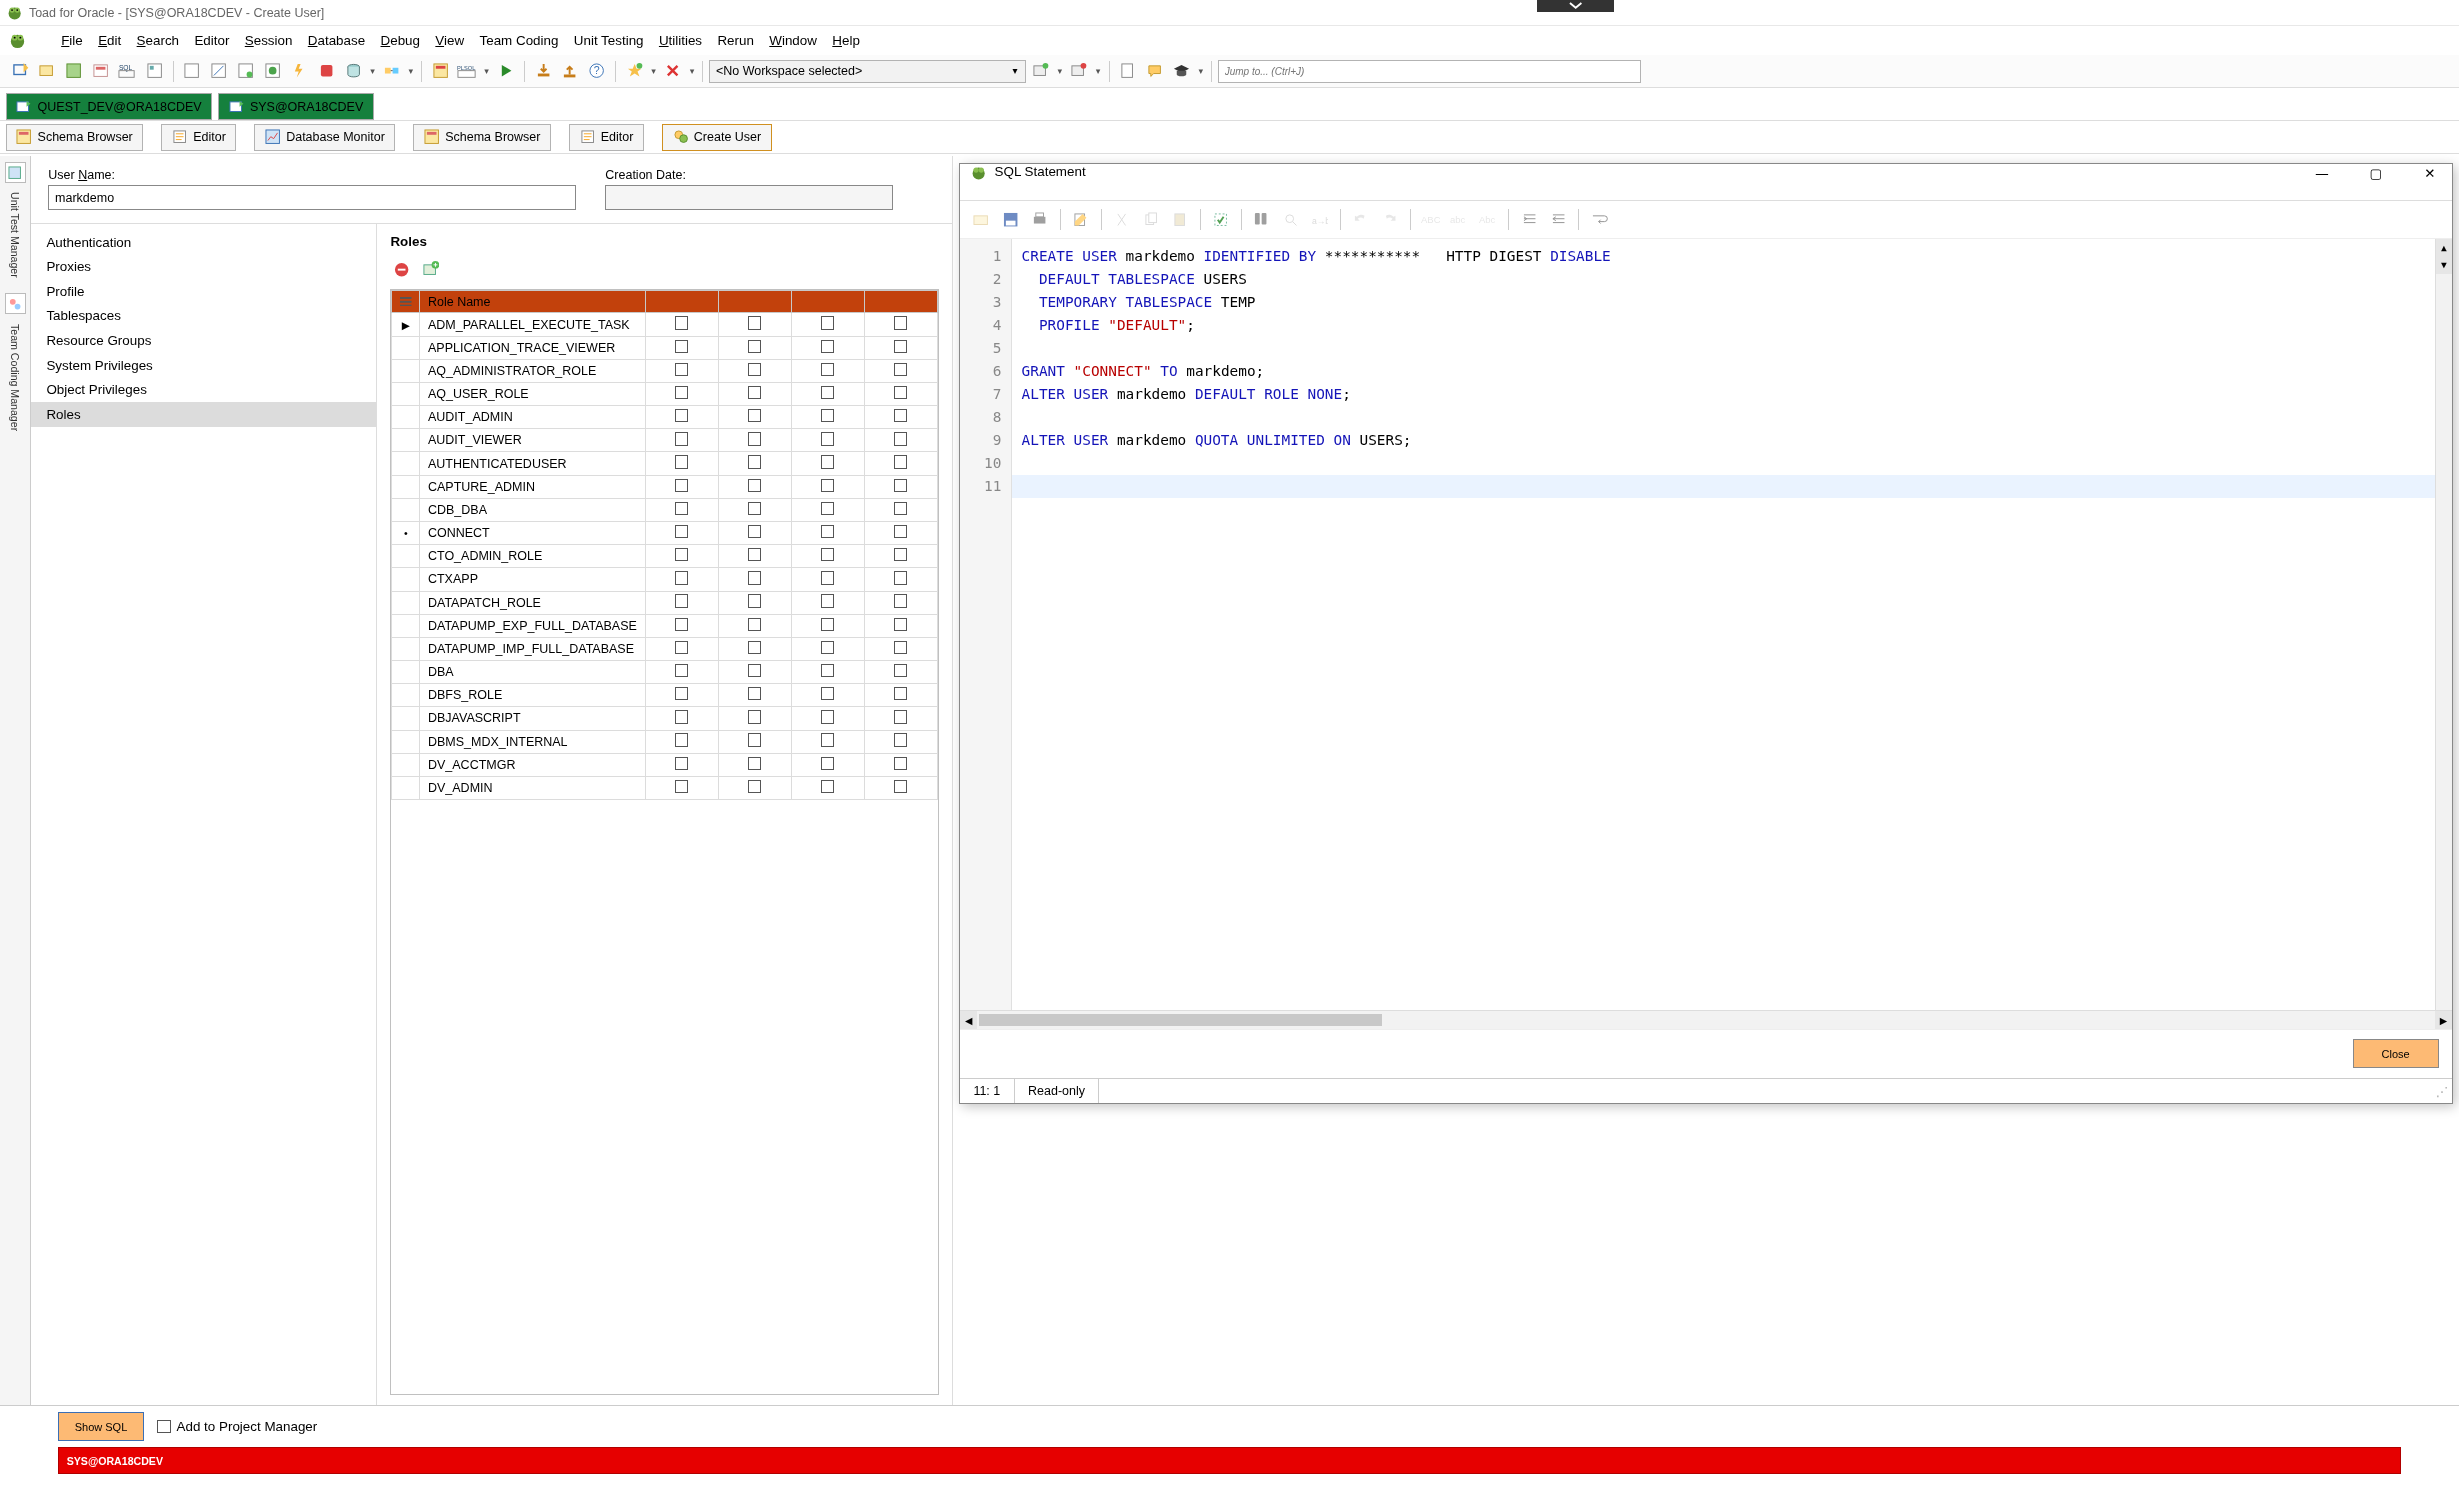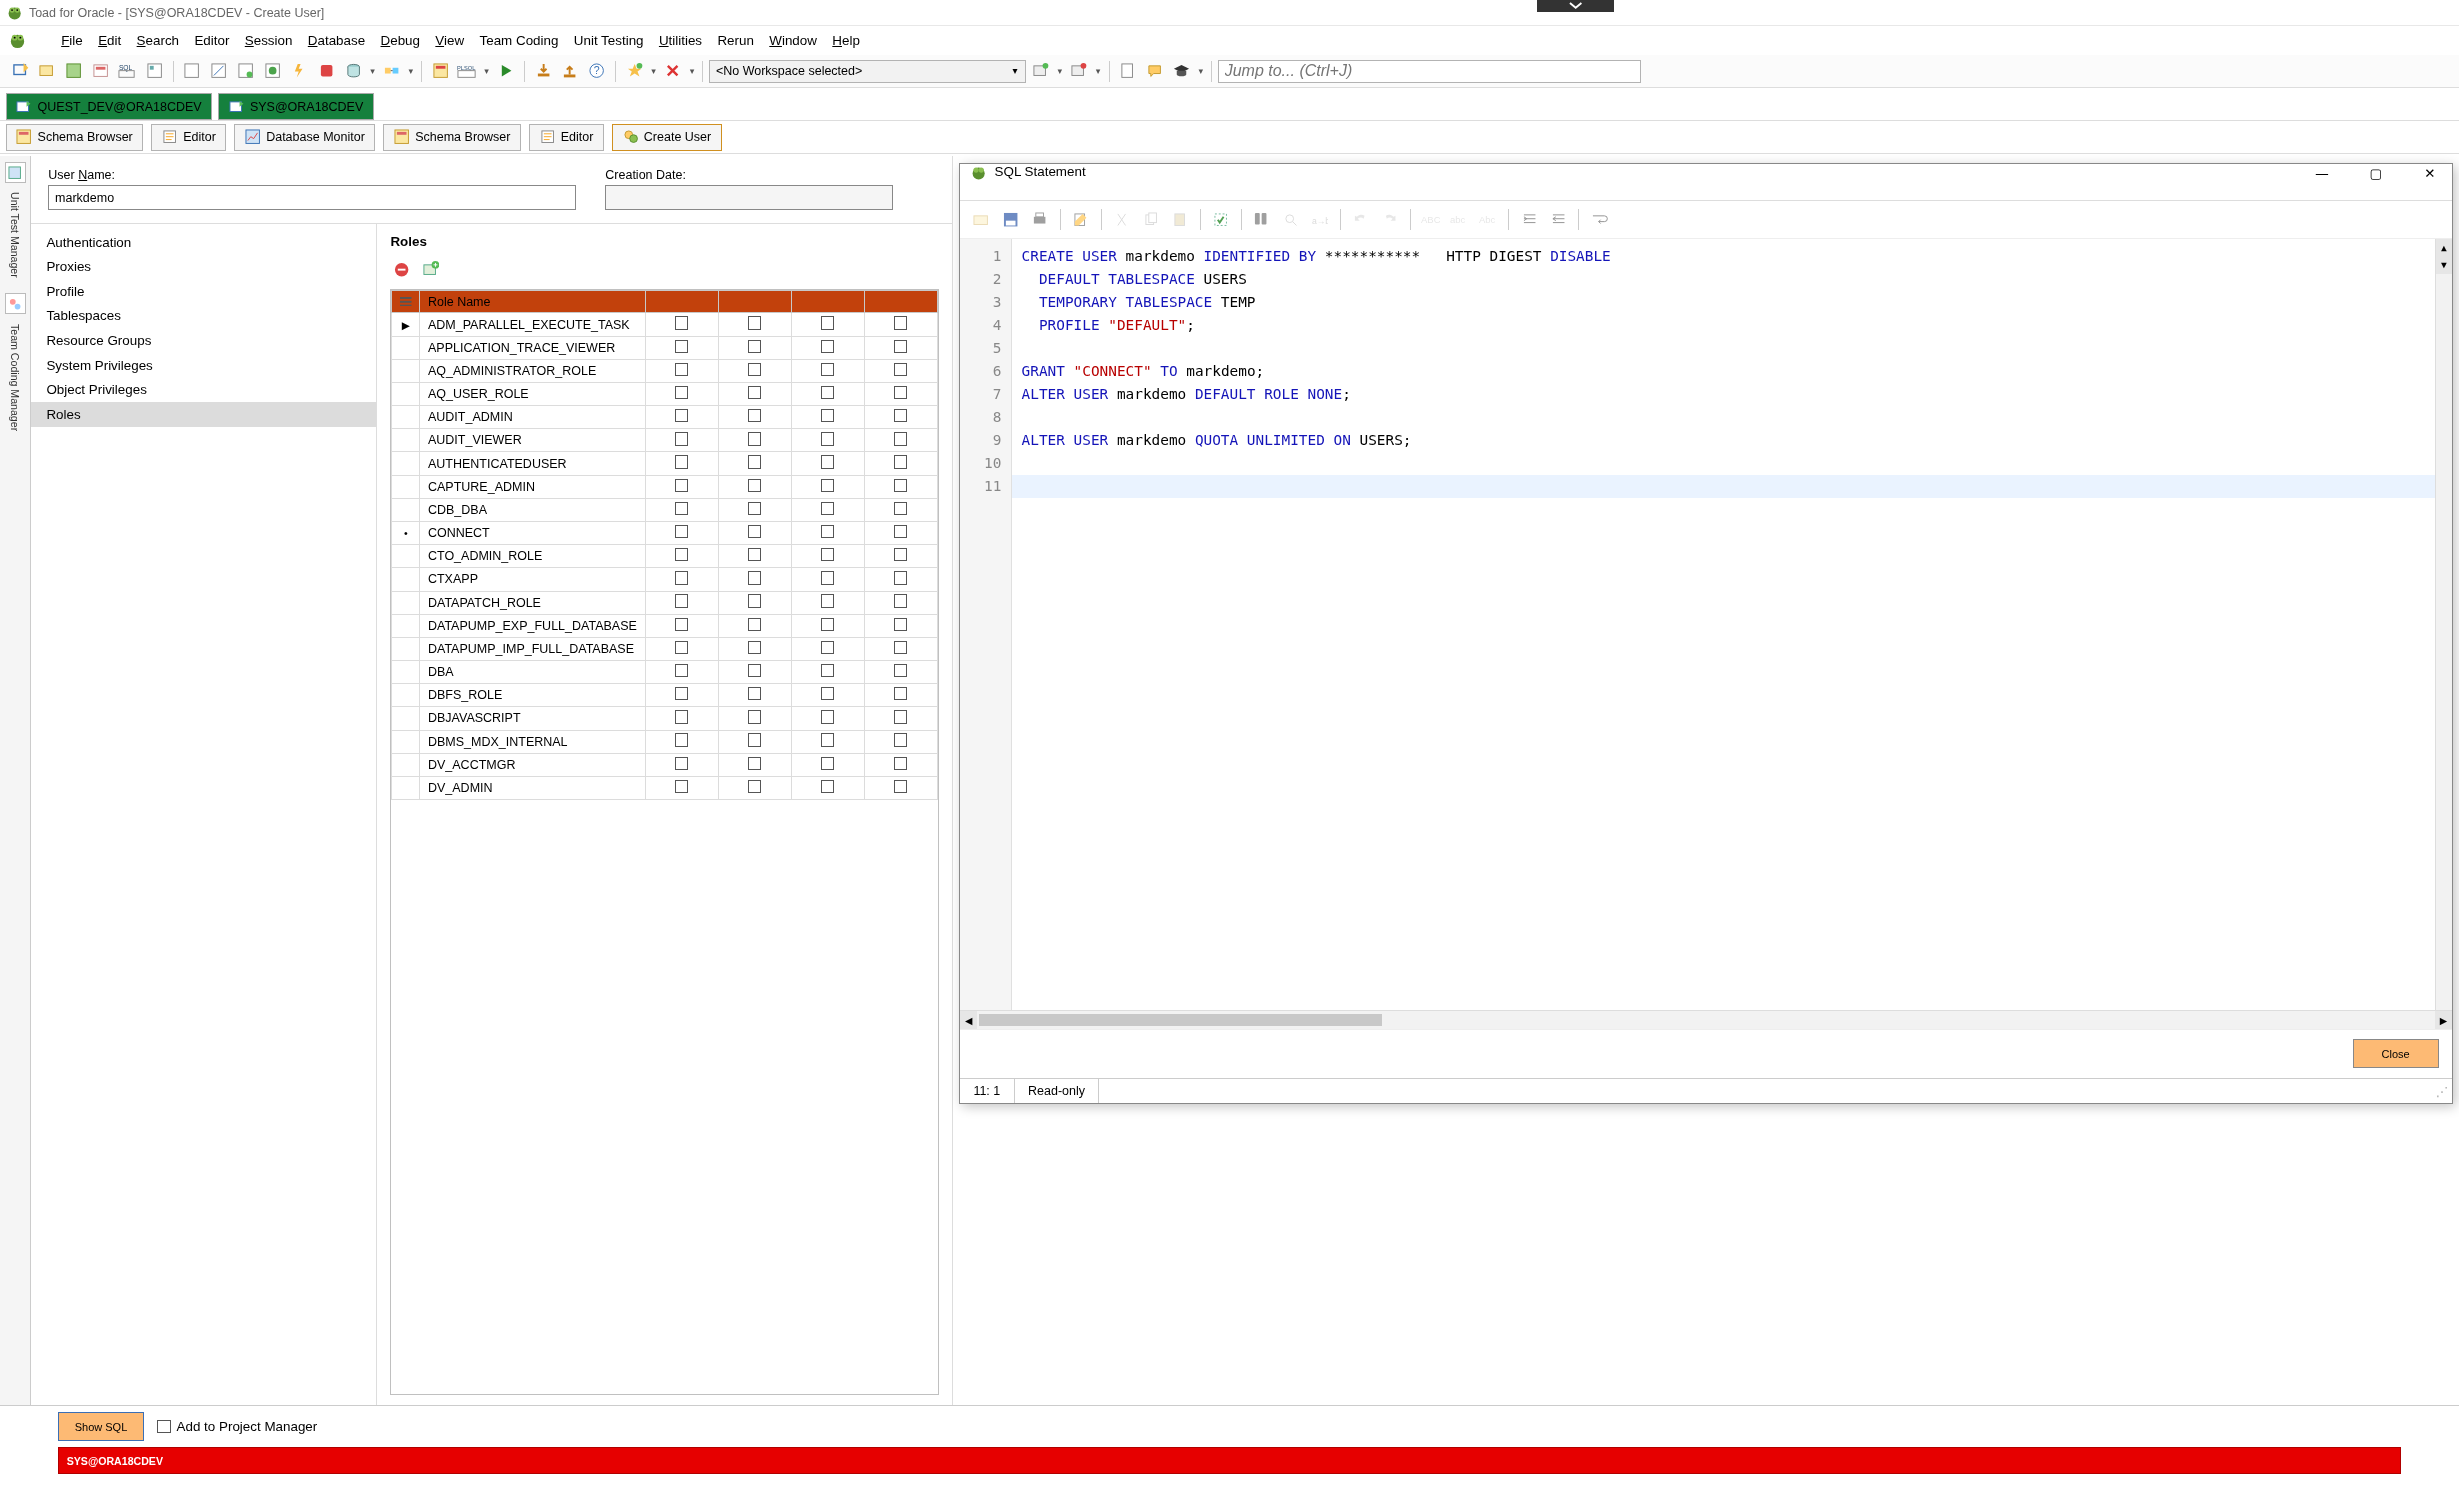--- a/index.html
+++ b/index.html
@@ -15,21 +15,21 @@
 .menubar .toad-logo{width:19px;height:19px;margin-right:5.8px}
 .menubar .m{padding:3.8px 7.7px;font-size:13.4px;cursor:default}
 .menubar .m u{text-decoration:underline}
 
 .toolbar{height:33px;display:flex;align-items:center;padding:0 7.7px;gap:1.9px;border-bottom:1px solid #ddd;background:#fbfbfb}
 .tb-btn{width:25px;height:25px;display:flex;align-items:center;justify-content:center;border:1px solid transparent;border-radius:1.9px}
 .tb-sep{width:1px;height:21px;background:#ccc;margin:0 3.8px}
 .tb-drop{width:9.6px;font-size:7.7px;color:#555;text-align:center}
 .ws-select{height:23px;width:317px;border:1px solid #b3b3b3;background:#f2f2f2;display:flex;align-items:center;padding:0 5.8px;font-size:12.5px}
 .ws-select .caret{margin-left:auto;font-size:8.6px}
-.jump-input{height:23px;width:423px;border:1px solid #b3b3b3;padding:0 5.8px;font-size:16px;color:#0f766e;font-style:italic}
+.jump-input{height:23px;width:423px;border:1px solid #b3b3b3;padding:0 5.8px;font-size:10px;color:#0f766e;font-style:italic}
 
 .conn-tabs{height:33px;display:flex;align-items:flex-end;padding:0 5.8px;gap:3.8px;background:#fff;border-bottom:1px solid #ddd}
 .conn-tab{height:27px;border:1px solid #aaa;background:#15803d;display:flex;align-items:center;padding:0 9.6px;gap:5.8px;font-size:12.5px}
 .conn-tab .ci{width:15.4px;height:15.4px}
 
 .doc-tabs{height:33px;display:flex;align-items:center;padding:3.8px 5.8px;gap:3.8px;background:#fff;border-bottom:1px solid #ddd}
 .doc-tab{height:27px;border:1px solid #b3b3b3;background:#f5f5f5;display:flex;align-items:center;padding:0 9.6px;gap:5.8px;font-size:12.5px}
 .doc-tab.active{border:1.9px solid #d09020}
 
 .main{position:absolute;left:0;right:0;top:156px;bottom:83px;display:flex;background:#fff}
@@ -334,21 +334,21 @@
           <svg class="ci" width="15.4" height="15.4" viewBox="0 0 16 16">
             <rect x="1" y="3" width="12" height="10" fill="#fff" stroke="#3a72b5"></rect>
             <path d="M11 2l4 3-4 3" fill="#5bbf5b"></path>
           </svg>
           <span>SYS@ORA18CDEV</span>
         </div>
       </div>
   </div>
 
   <div class="doc-tabs">
-    <div id="doc-tabs-inner" style="display:flex;gap:8px">
+    <div id="doc-tabs-inner" style="display:flex;gap:18px">
         <div class="doc-tab">
           <span class="ic">
             <svg width="15.4" height="15.4" viewBox="0 0 16 16">
               <rect x="1" y="1" width="14" height="14" fill="#fbe7a2" stroke="#c49a2f"></rect>
               <rect x="3" y="3" width="10" height="3" fill="#d66"></rect>
             </svg>
           </span>
           <span>Schema Browser</span>
         </div>
         <div class="doc-tab">

